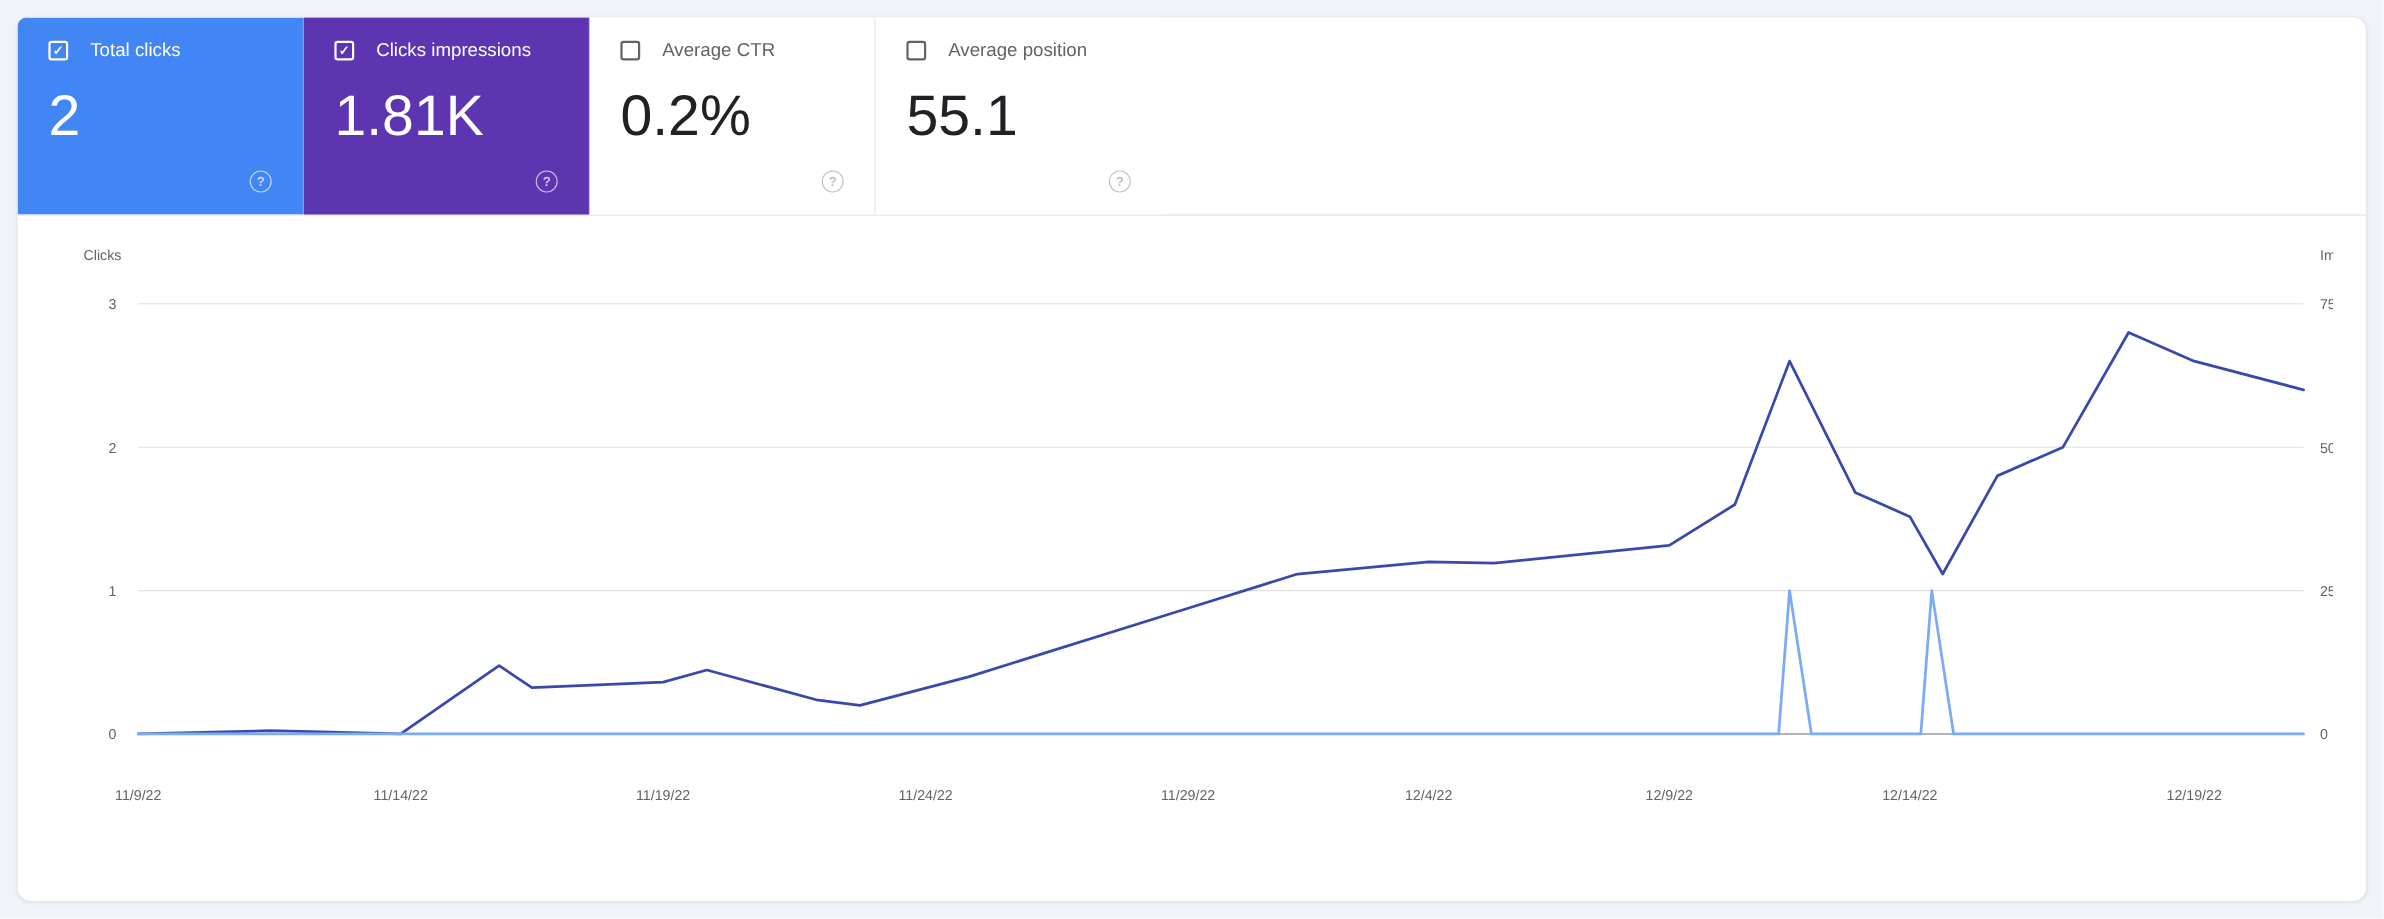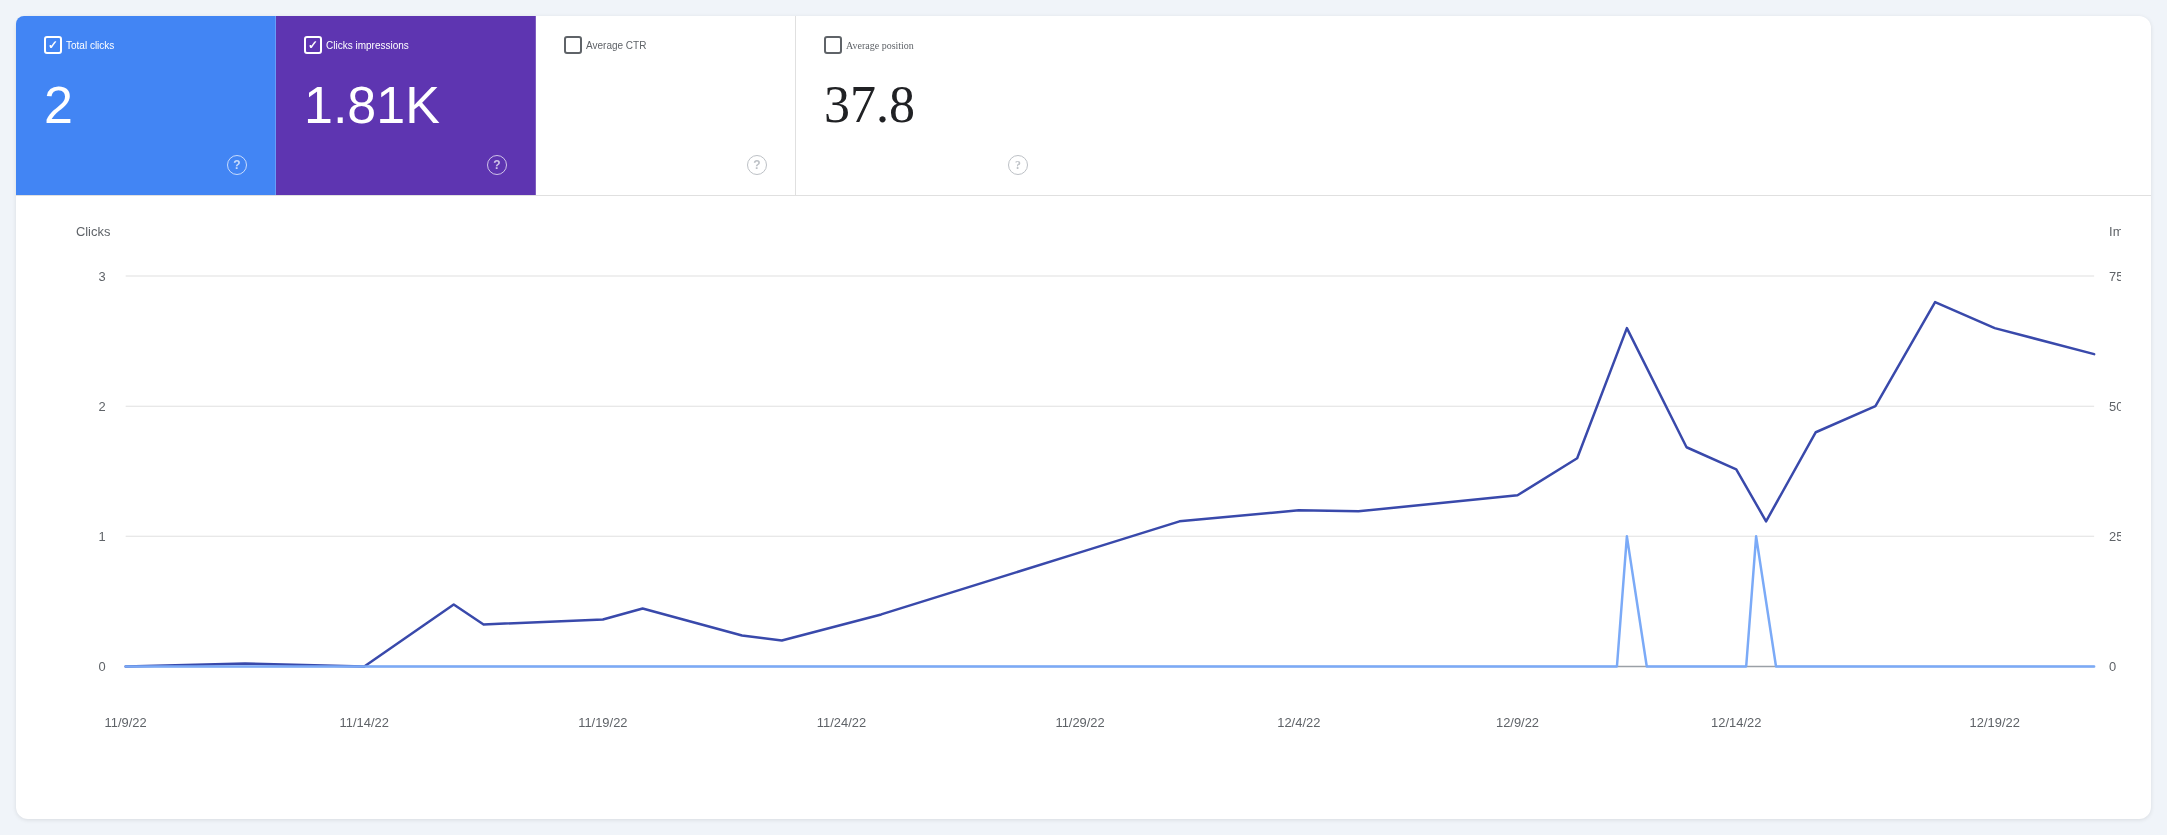--- a/index.html
+++ b/index.html
@@ -44,22 +44,22 @@
     .metric-card.active-purple {
       background: #5e35b1;
     }
     .metric-card.inactive {
       background: #fff;
       border-right: 1px solid #e0e0e0;
     }
     .metric-label {
       display: flex;
       align-items: center;
-      gap: 4px;
-      font-size: 10px;
+      gap: 20px;
+      font-size: 17px;
       font-weight: 500;
     }
     .active-blue .metric-label,
     .active-purple .metric-label {
       color: #fff;
     }
     .inactive .metric-label {
       color: #5f6368;
     }
     .checkbox-icon {
@@ -146,31 +146,32 @@
       <div class="metric-footer">
         <span class="help-icon">?</span>
       </div>
     </div>
 
     <div class="metric-card inactive">
       <div class="metric-label">
         <span class="checkbox-icon"></span>
         <span>Average CTR</span>
       </div>
-      <div class="metric-footer">
-        <span class="help-icon">?</span>
-      </div>
-    </div>
-
-    <div class="metric-card inactive" style="border-right: none; font-family: Liberation Serif, serif;">
+      <div class="metric-value">0.2%</div>
+      <div class="metric-footer">
+        <span class="help-icon">?</span>
+      </div>
+    </div>
+
+    <div class="metric-card inactive" style="border-right: none;">
       <div class="metric-label">
         <span class="checkbox-icon"></span>
         <span>Average position</span>
       </div>
-      <div class="metric-value">37.8</div>
+      <div class="metric-value">55.1</div>
       <div class="metric-footer">
         <span class="help-icon">?</span>
       </div>
     </div>
   </div>
 
   <div class="chart-area">
     <svg width="100%" height="100%" viewBox="0 0 2067 580" preserveAspectRatio="none">
 
       <line x1="60" y1="60" x2="2040" y2="60" stroke="#e0e0e0" stroke-width="1"></line>

